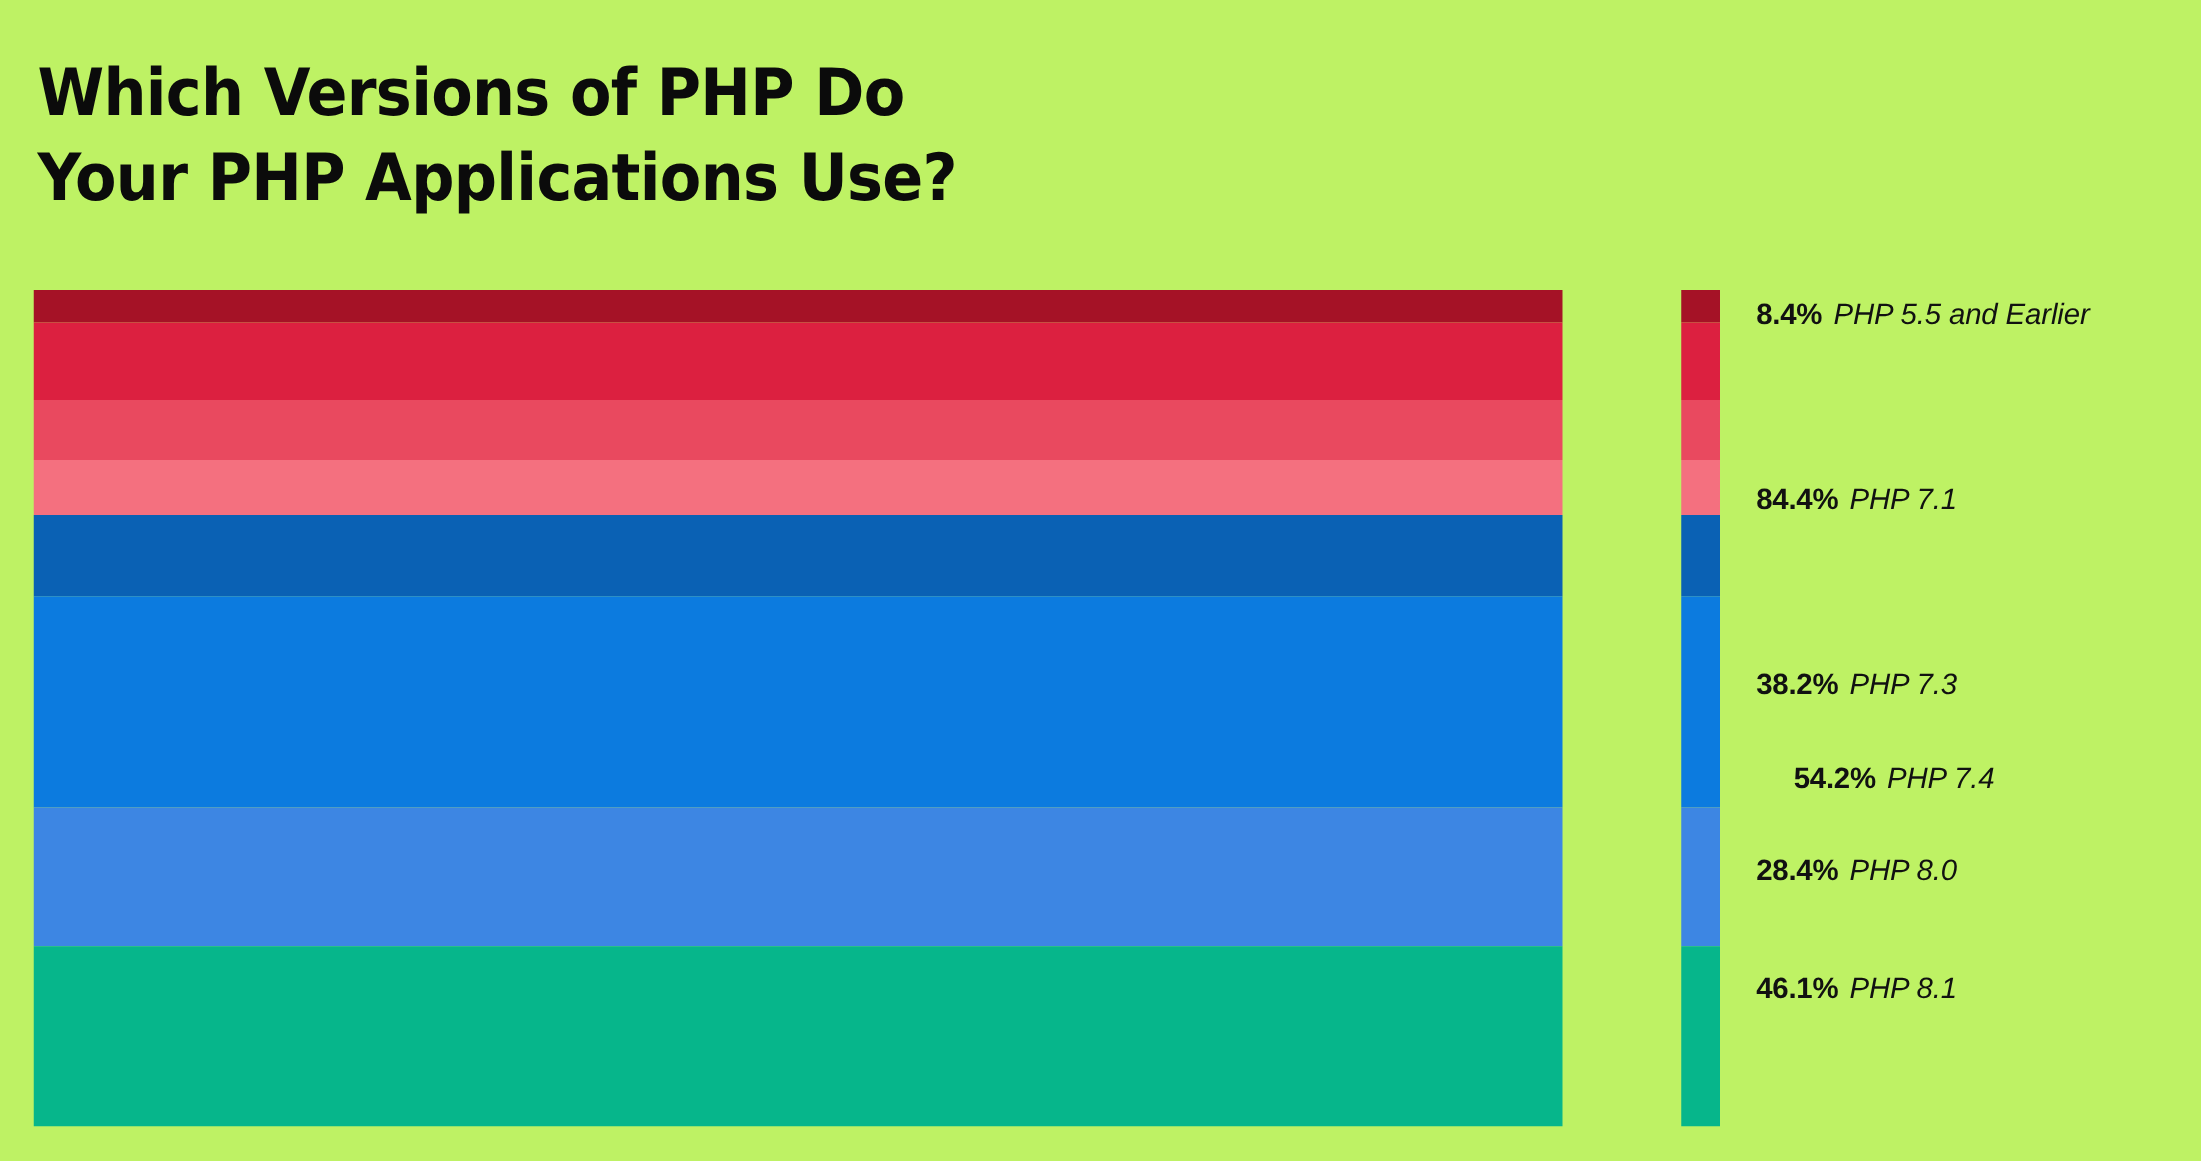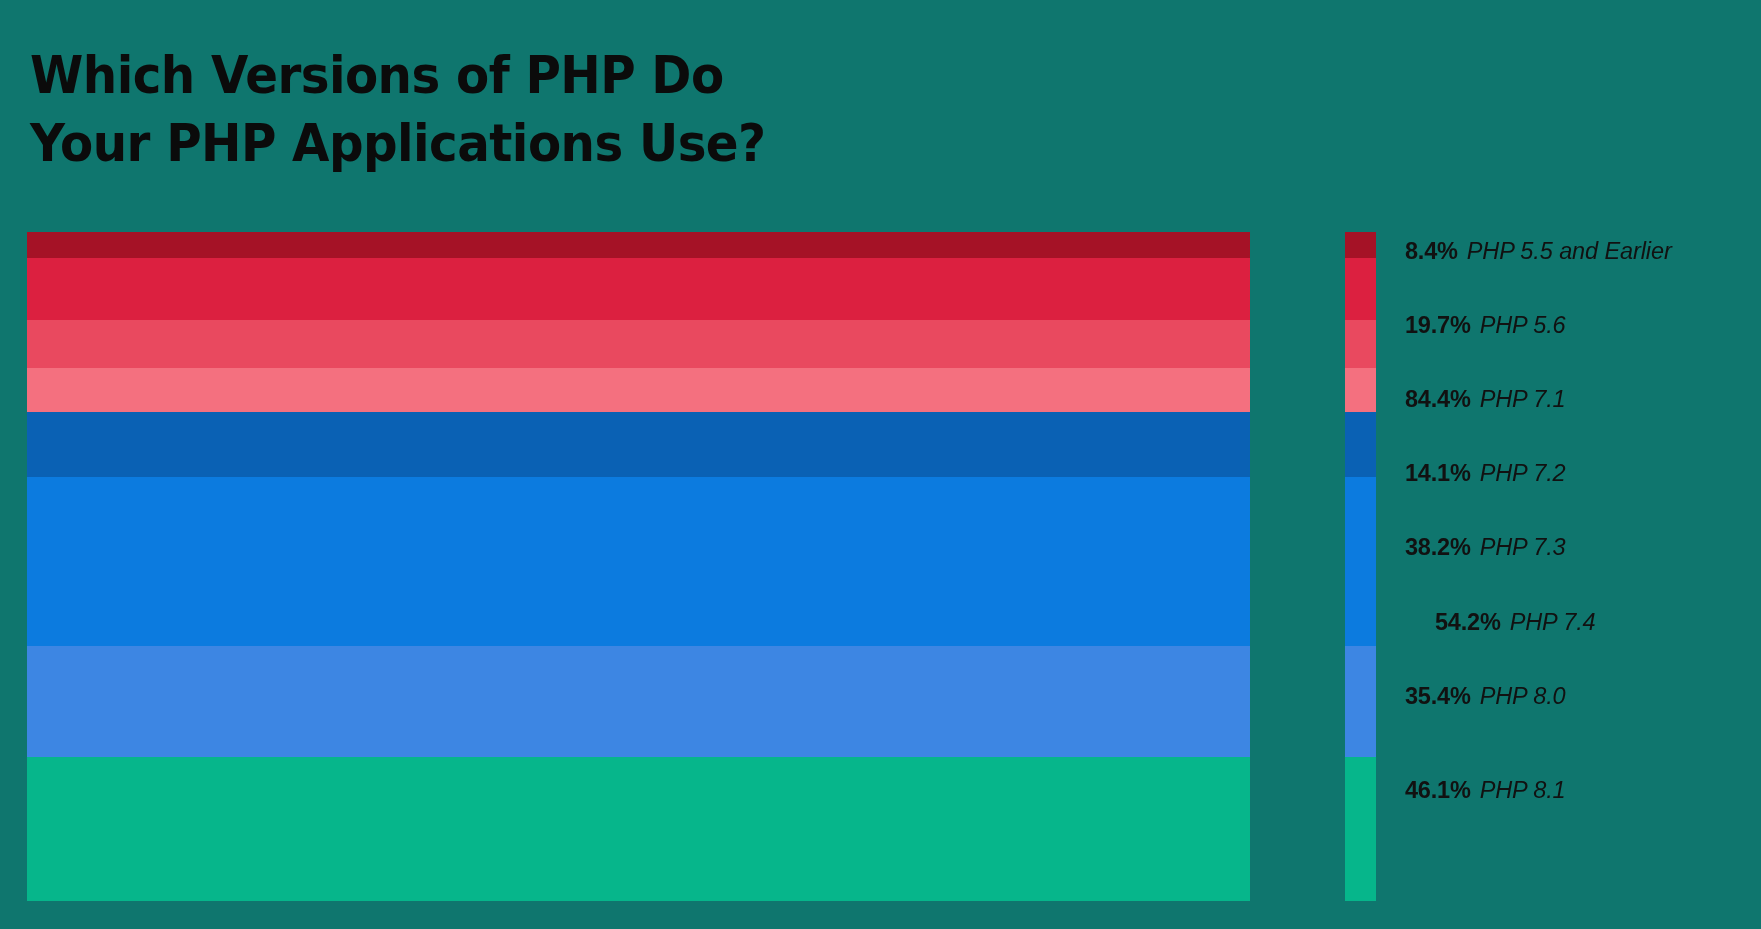--- a/index.html
+++ b/index.html
@@ -13,21 +13,21 @@
     height: 929px;
     overflow: hidden;
     font-family: "Liberation Sans", "DejaVu Sans", sans-serif;
     color: #111111;
     position: relative;
   }
 
   .page {
     position: absolute;
     inset: 0;
-    background: #0f766e;
+    background: #bef264;
   }
 
   
   .chart-title {
     position: absolute;
     left: 30px;
     top: 6px;
     width: 1100px;
     font-family: "DejaVu Sans", "Liberation Sans", sans-serif;
     font-weight: bold;
@@ -134,42 +134,34 @@
         <div class="legend-swatch" style="height: 64.9939px; background: rgb(10, 97, 180);"></div>
         <div class="legend-swatch" style="height: 169.359px; background: rgb(12, 123, 223);"></div>
         <div class="legend-swatch" style="height: 110.615px; background: rgb(61, 134, 227);"></div>
         <div class="legend-swatch" style="height: 144.049px; background: rgb(6, 182, 139);"></div>
       </div>
     <div class="legend-labels">
         <div class="legend-row" style="top: 4px;">
           <span class="legend-value">8.4%</span>
           <span class="legend-name">PHP 5.5 and Earlier</span>
         </div>
-        <div class="legend-row" style="top: 78.2px;">
-          <span class="legend-value">19.7%</span>
-          <span class="legend-name">PHP 5.6</span>
-        </div>
         <div class="legend-row" style="top: 152.4px;">
           <span class="legend-value">84.4%</span>
           <span class="legend-name">PHP 7.1</span>
-        </div>
-        <div class="legend-row" style="top: 226.6px;">
-          <span class="legend-value">14.1%</span>
-          <span class="legend-name">PHP 7.2</span>
         </div>
         <div class="legend-row" style="top: 300.8px;">
           <span class="legend-value">38.2%</span>
           <span class="legend-name">PHP 7.3</span>
         </div>
         <div class="legend-row" style="top: 375px; margin-left: 30px;">
           <span class="legend-value">54.2%</span>
           <span class="legend-name">PHP 7.4</span>
         </div>
         <div class="legend-row" style="top: 449.2px;">
-          <span class="legend-value">35.4%</span>
+          <span class="legend-value">28.4%</span>
           <span class="legend-name">PHP 8.0</span>
         </div>
         <div class="legend-row" style="top: 523.4px; margin-top: 20px;">
           <span class="legend-value">46.1%</span>
           <span class="legend-name">PHP 8.1</span>
         </div>
       </div>
   </div>
 
 </div>

